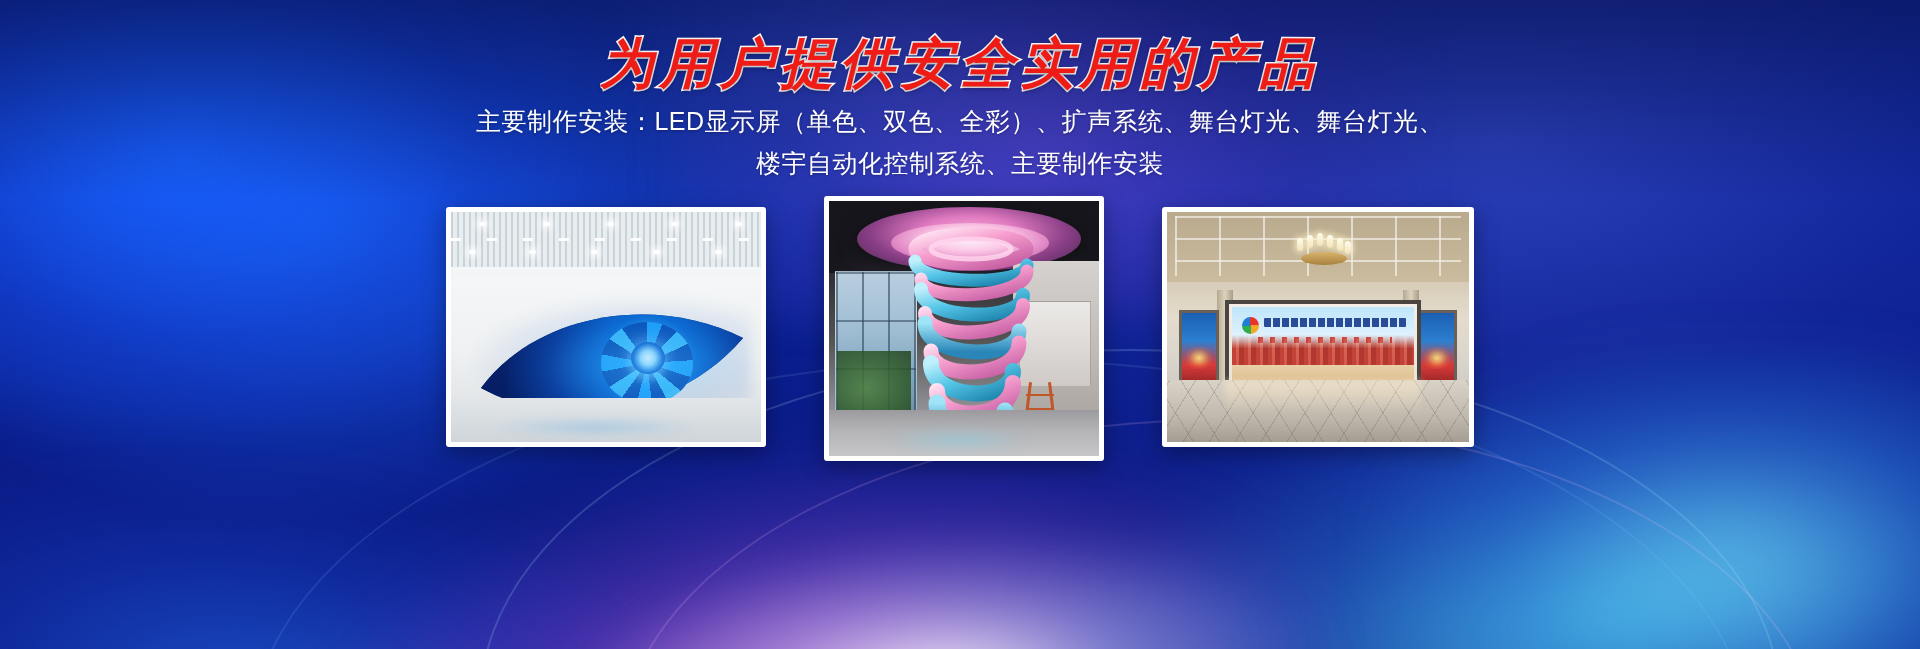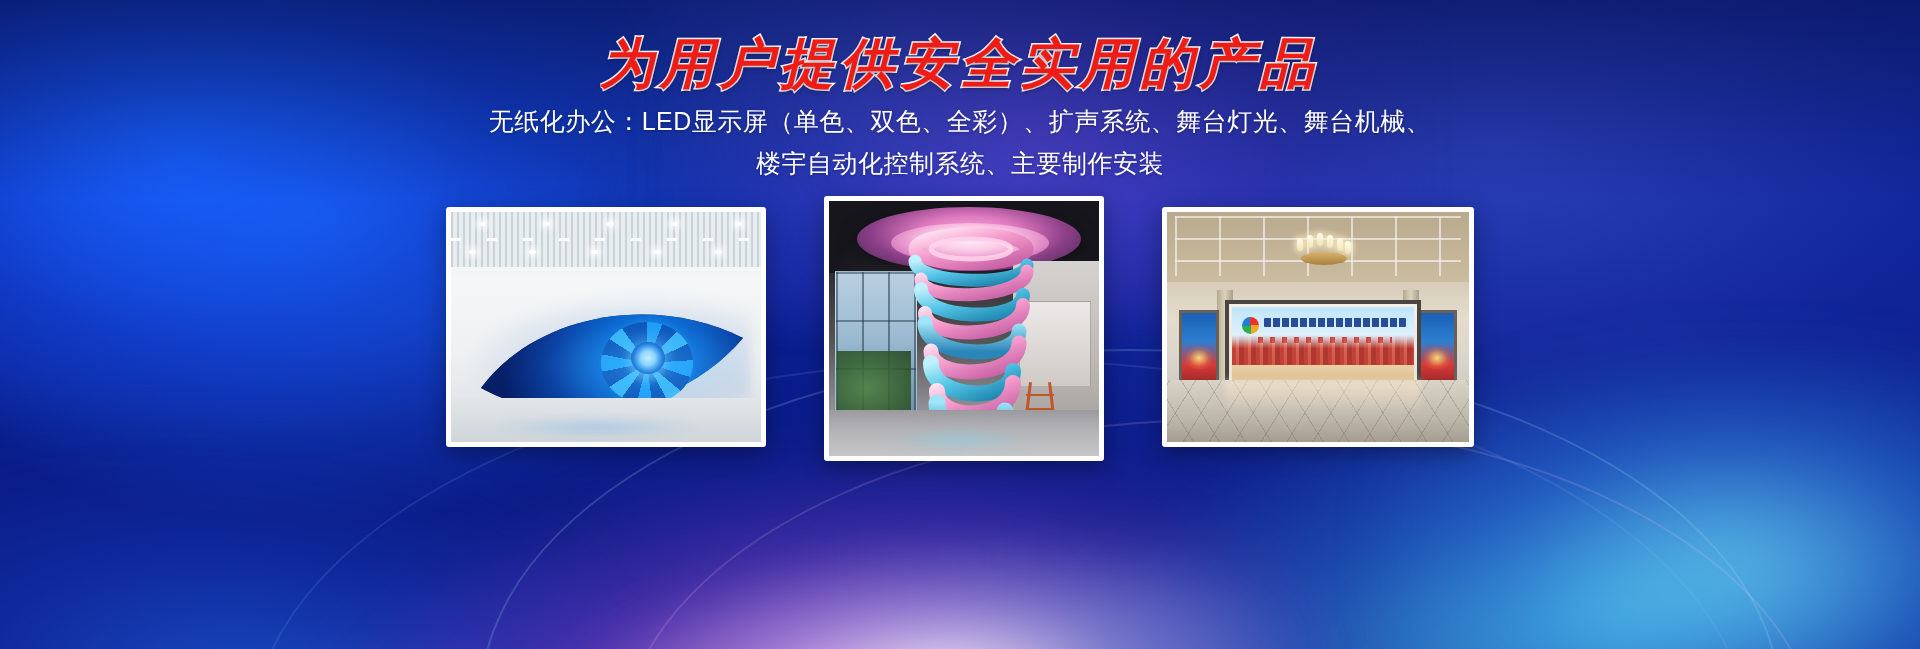--- a/index.html
+++ b/index.html
@@ -263,21 +263,21 @@
   <div class="sweep sweep-magenta"></div>
   <div class="sweep sweep-white"></div>
   <div class="sweep sweep-rightglow"></div>
   <div class="arc arc-c"></div>
   <div class="arc arc-a"></div>
   <div class="arc arc-b"></div>
 
   <div class="headline">为用户提供安全实用的产品</div>
 
   <div class="subtitle">
-    <span class="line">无纸化办公：LED显示屏（单色、双色、全彩）、扩声系统、舞台灯光、舞台机械、</span>
+    <span class="line">主要制作安装：LED显示屏（单色、双色、全彩）、扩声系统、舞台灯光、舞台灯光、</span>
     <span class="line">楼宇自动化控制系统、主要制作安装</span>
   </div>
 
   <div class="photos">
 
     <div class="photo p1">
       <div class="inner">
         <div class="hall"></div>
         <div class="ceil"></div>
         <div class="spot" style="left:28px;  top:10px;"></div>

